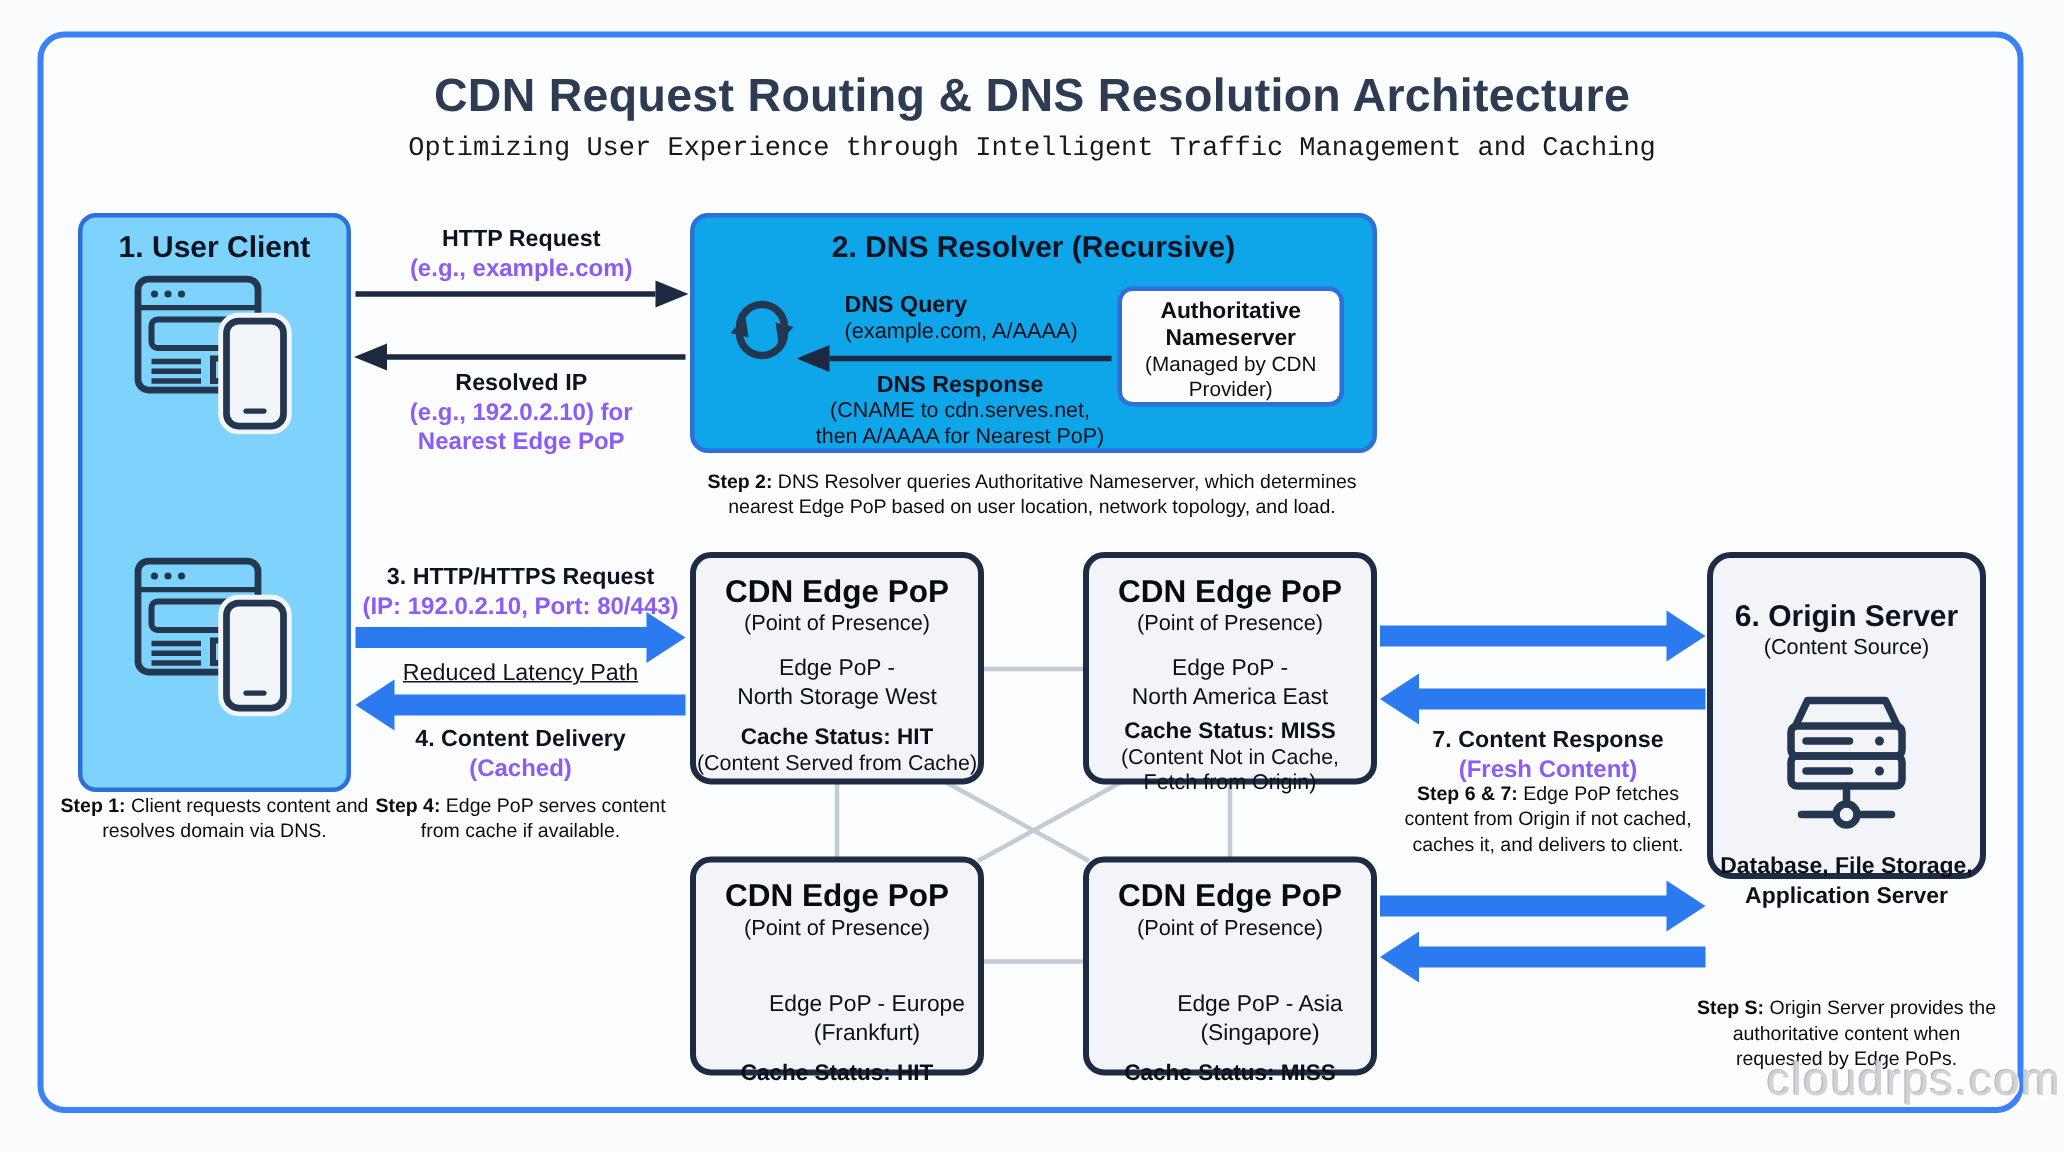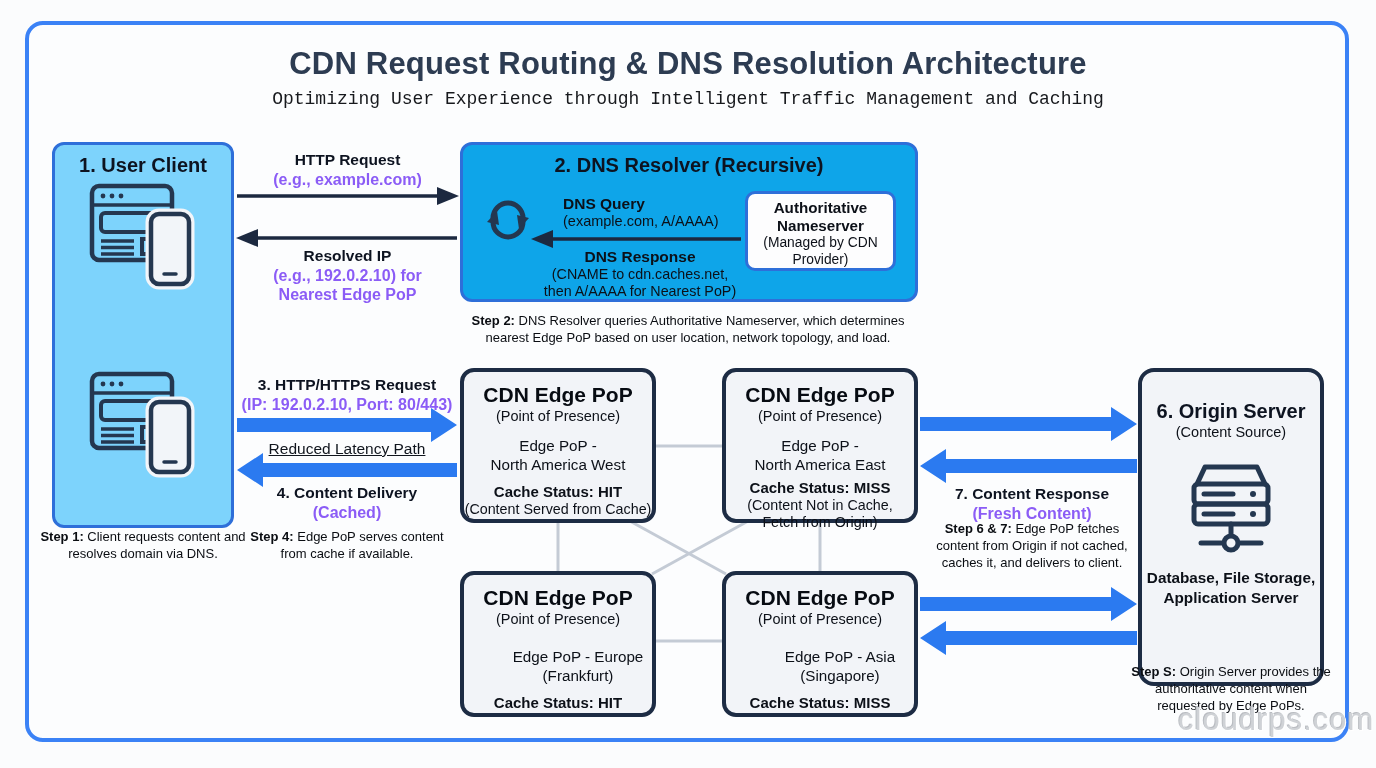--- a/index.html
+++ b/index.html
@@ -18,21 +18,21 @@
   .box-title{font-size:20px;font-weight:bold;text-align:center;color:#0d1320;}
   .lbl{position:absolute;z-index:4;text-align:center;line-height:1.22;}
   .lbl .t{font-size:15.5px;font-weight:bold;color:#0d1320;}
   .lbl .s{font-size:16px;color:#8b5cf6;font-weight:bold;}
   .lbl .plain{font-size:15.5px;color:#10151d;text-decoration:underline;}
   .caption{position:absolute;z-index:4;font-size:13px;line-height:1.3;text-align:center;color:#0a0d12;}
   .caption .b{font-weight:bold;}
   .pop-title{font-size:21px;font-weight:bold;text-align:center;margin-top:11px;color:#070b12;}
   .pop-sub{font-size:14.5px;text-align:center;margin-top:1px;}
   .pop-loc{font-size:15.2px;text-align:center;margin-top:12px;line-height:1.25;}
-  .pop-loc.gap{margin-top:20px;padding-left:40px;}
+  .pop-loc.gap{margin-top:33px;padding-left:40px;}
   .pop-cache{font-size:15px;font-weight:bold;text-align:center;margin-top:9px;}
   .pop-cache-sub{font-size:14.3px;text-align:center;line-height:1.22;margin-top:1px;}
   .dns-inner{position:absolute;left:282px;top:46px;width:151px;height:80px;box-sizing:border-box;
              border:3px solid #2e6fd9;border-radius:10px;background:#fdfdfe;text-align:center;padding-top:5px;}
   .dns-inner .l{font-size:15.2px;font-weight:bold;line-height:1.2;}
   .dns-inner .d{font-size:13.8px;line-height:1.2;}
   .watermark{position:absolute;left:1178px;top:702px;z-index:5;font-size:31px;letter-spacing:1px;
              color:#cfd2d6;text-shadow:1px 1px 0 #ffffff,-1px -1px 0 #b9bcc1;}
 </style>
 </head>
@@ -90,21 +90,21 @@
   </div>
 
   <div class="box blue-box" style="left:460px;top:142px;width:458px;height:160px;background:#0ea5e9;">
     <div class="box-title" style="margin-top:9px;">2. DNS Resolver (Recursive)</div>
     <div style="position:absolute;left:100px;top:50px;text-align:left;">
       <div style="font-size:15.5px;font-weight:bold;">DNS Query</div>
       <div style="font-size:14.5px;">(example.com, A/AAAA)</div>
     </div>
     <div style="position:absolute;left:62px;top:103px;width:230px;text-align:center;">
       <div style="font-size:15.5px;font-weight:bold;">DNS Response</div>
-      <div style="font-size:14.3px;line-height:1.2;">(CNAME to cdn.caches.net,</div>
+      <div style="font-size:14.3px;line-height:1.2;">(CNAME to cdn.serves.net,</div>
       <div style="font-size:14.3px;line-height:1.2;">then A/AAAA for Nearest PoP)</div>
     </div>
     <div class="dns-inner">
       <div class="l">Authoritative</div>
       <div class="l">Nameserver</div>
       <div class="d">(Managed by CDN</div>
       <div class="d">Provider)</div>
     </div>
   </div>
   <div class="caption" style="left:453px;top:313px;width:470px;">
@@ -124,21 +124,21 @@
   </div>
   <div class="caption" style="left:238px;top:529px;width:218px;">
     <span class="b">Step 4:</span><span> Edge PoP serves content from cache if available.</span>
   </div>
 
   <div class="box navy-box" style="left:460px;top:368px;width:196px;height:155px;">
     <div class="pop-title">CDN Edge PoP</div>
     <div class="pop-sub">(Point of Presence)</div>
     <div class="pop-loc">
       <div>Edge PoP -</div>
-      <div>North America West</div>
+      <div>North Storage West</div>
     </div>
     <div class="pop-cache">Cache Status: HIT</div>
     <div class="pop-cache-sub">
       <div>(Content Served from Cache)</div>
     </div>
   </div>
 
   <div class="box navy-box" style="left:722px;top:368px;width:196px;height:155px;">
     <div class="pop-title">CDN Edge PoP</div>
     <div class="pop-sub">(Point of Presence)</div>
@@ -174,21 +174,21 @@
   </div>
 
   <div class="lbl" style="left:928px;top:485px;width:208px;">
     <div class="t">7. Content Response</div>
     <div class="s">(Fresh Content)</div>
   </div>
   <div class="caption" style="left:934px;top:521px;width:196px;">
     <span class="b">Step 6 &amp; 7:</span><span> Edge PoP fetches content from Origin if not cached, caches it, and delivers to client.</span>
   </div>
 
-  <div class="box navy-box" style="left:1138px;top:368px;width:186px;height:318px;border-radius:16px;">
+  <div class="box navy-box" style="left:1138px;top:368px;width:186px;height:218px;border-radius:16px;">
     <div class="box-title" style="margin-top:28px;">6. Origin Server</div>
     <div style="font-size:14.5px;text-align:center;margin-top:1px;">(Content Source)</div>
     <div style="position:absolute;left:0;top:196px;width:100%;text-align:center;font-size:15.3px;font-weight:bold;line-height:1.3;">
       <div>Database, File Storage,</div>
       <div>Application Server</div>
     </div>
   </div>
   <div class="caption" style="left:1125px;top:664px;width:212px;">
     <span class="b">Step S:</span><span> Origin Server provides the authoritative content when requested by Edge PoPs.</span>
   </div>

